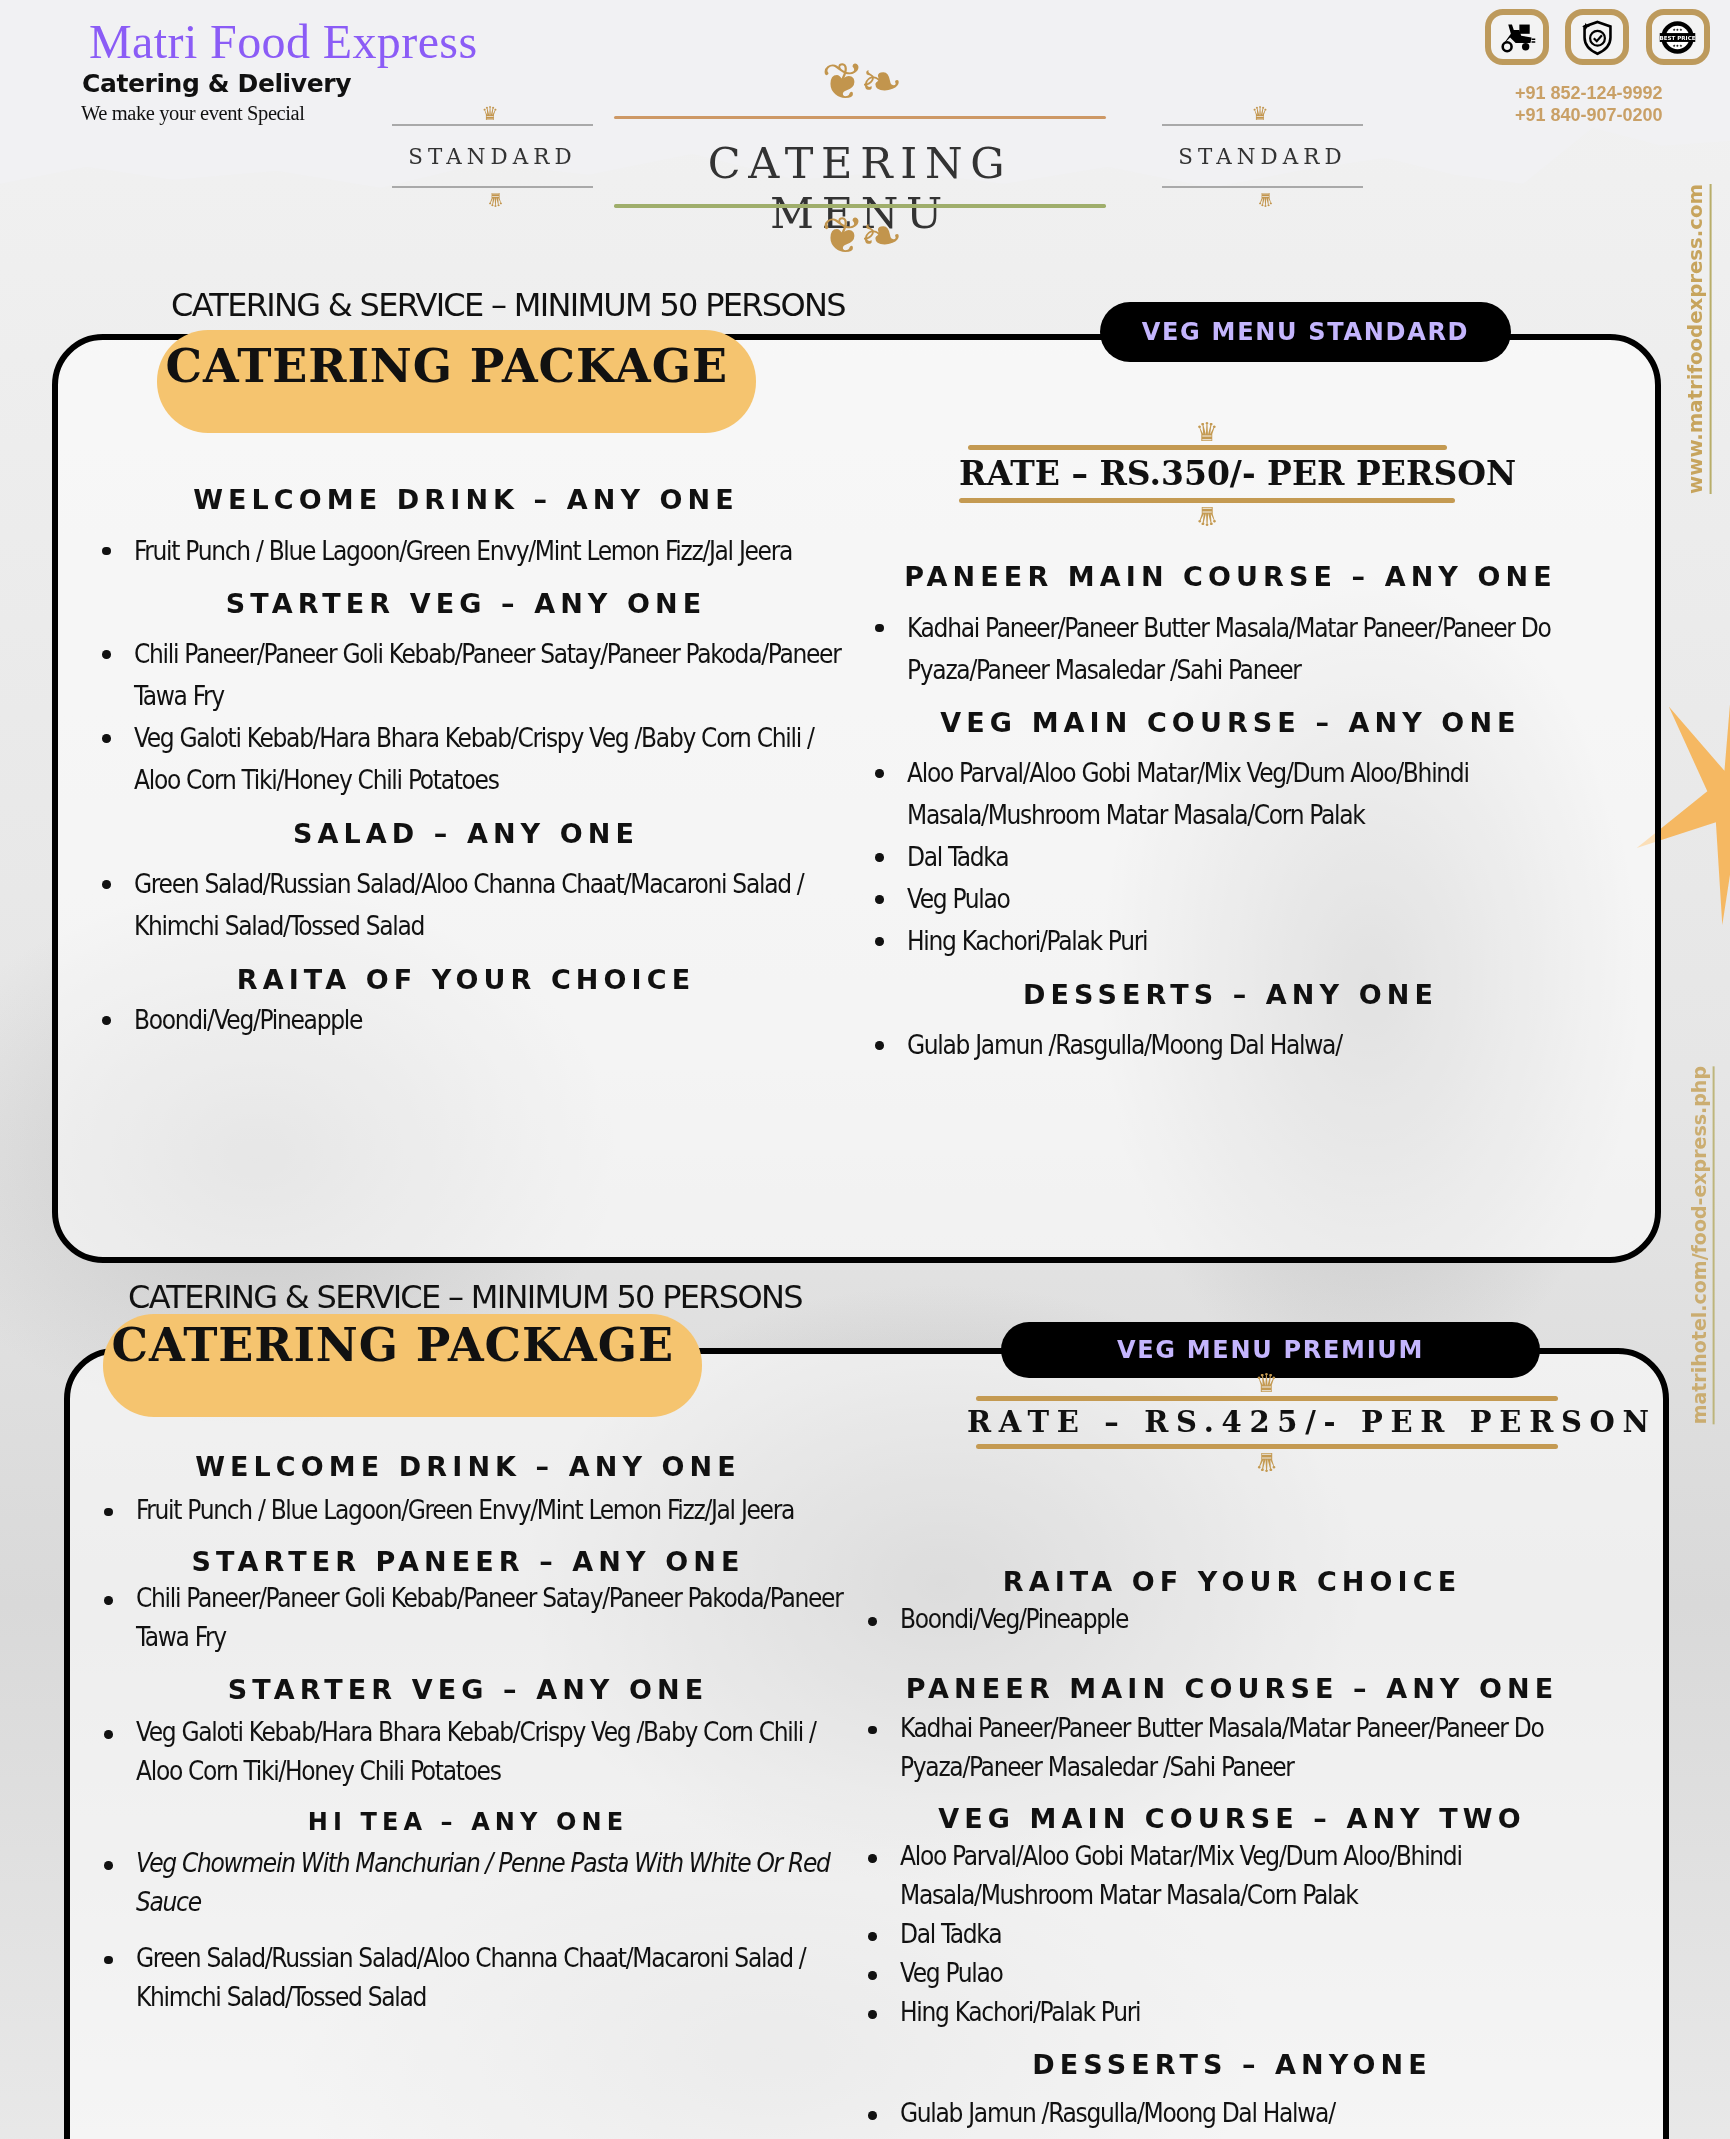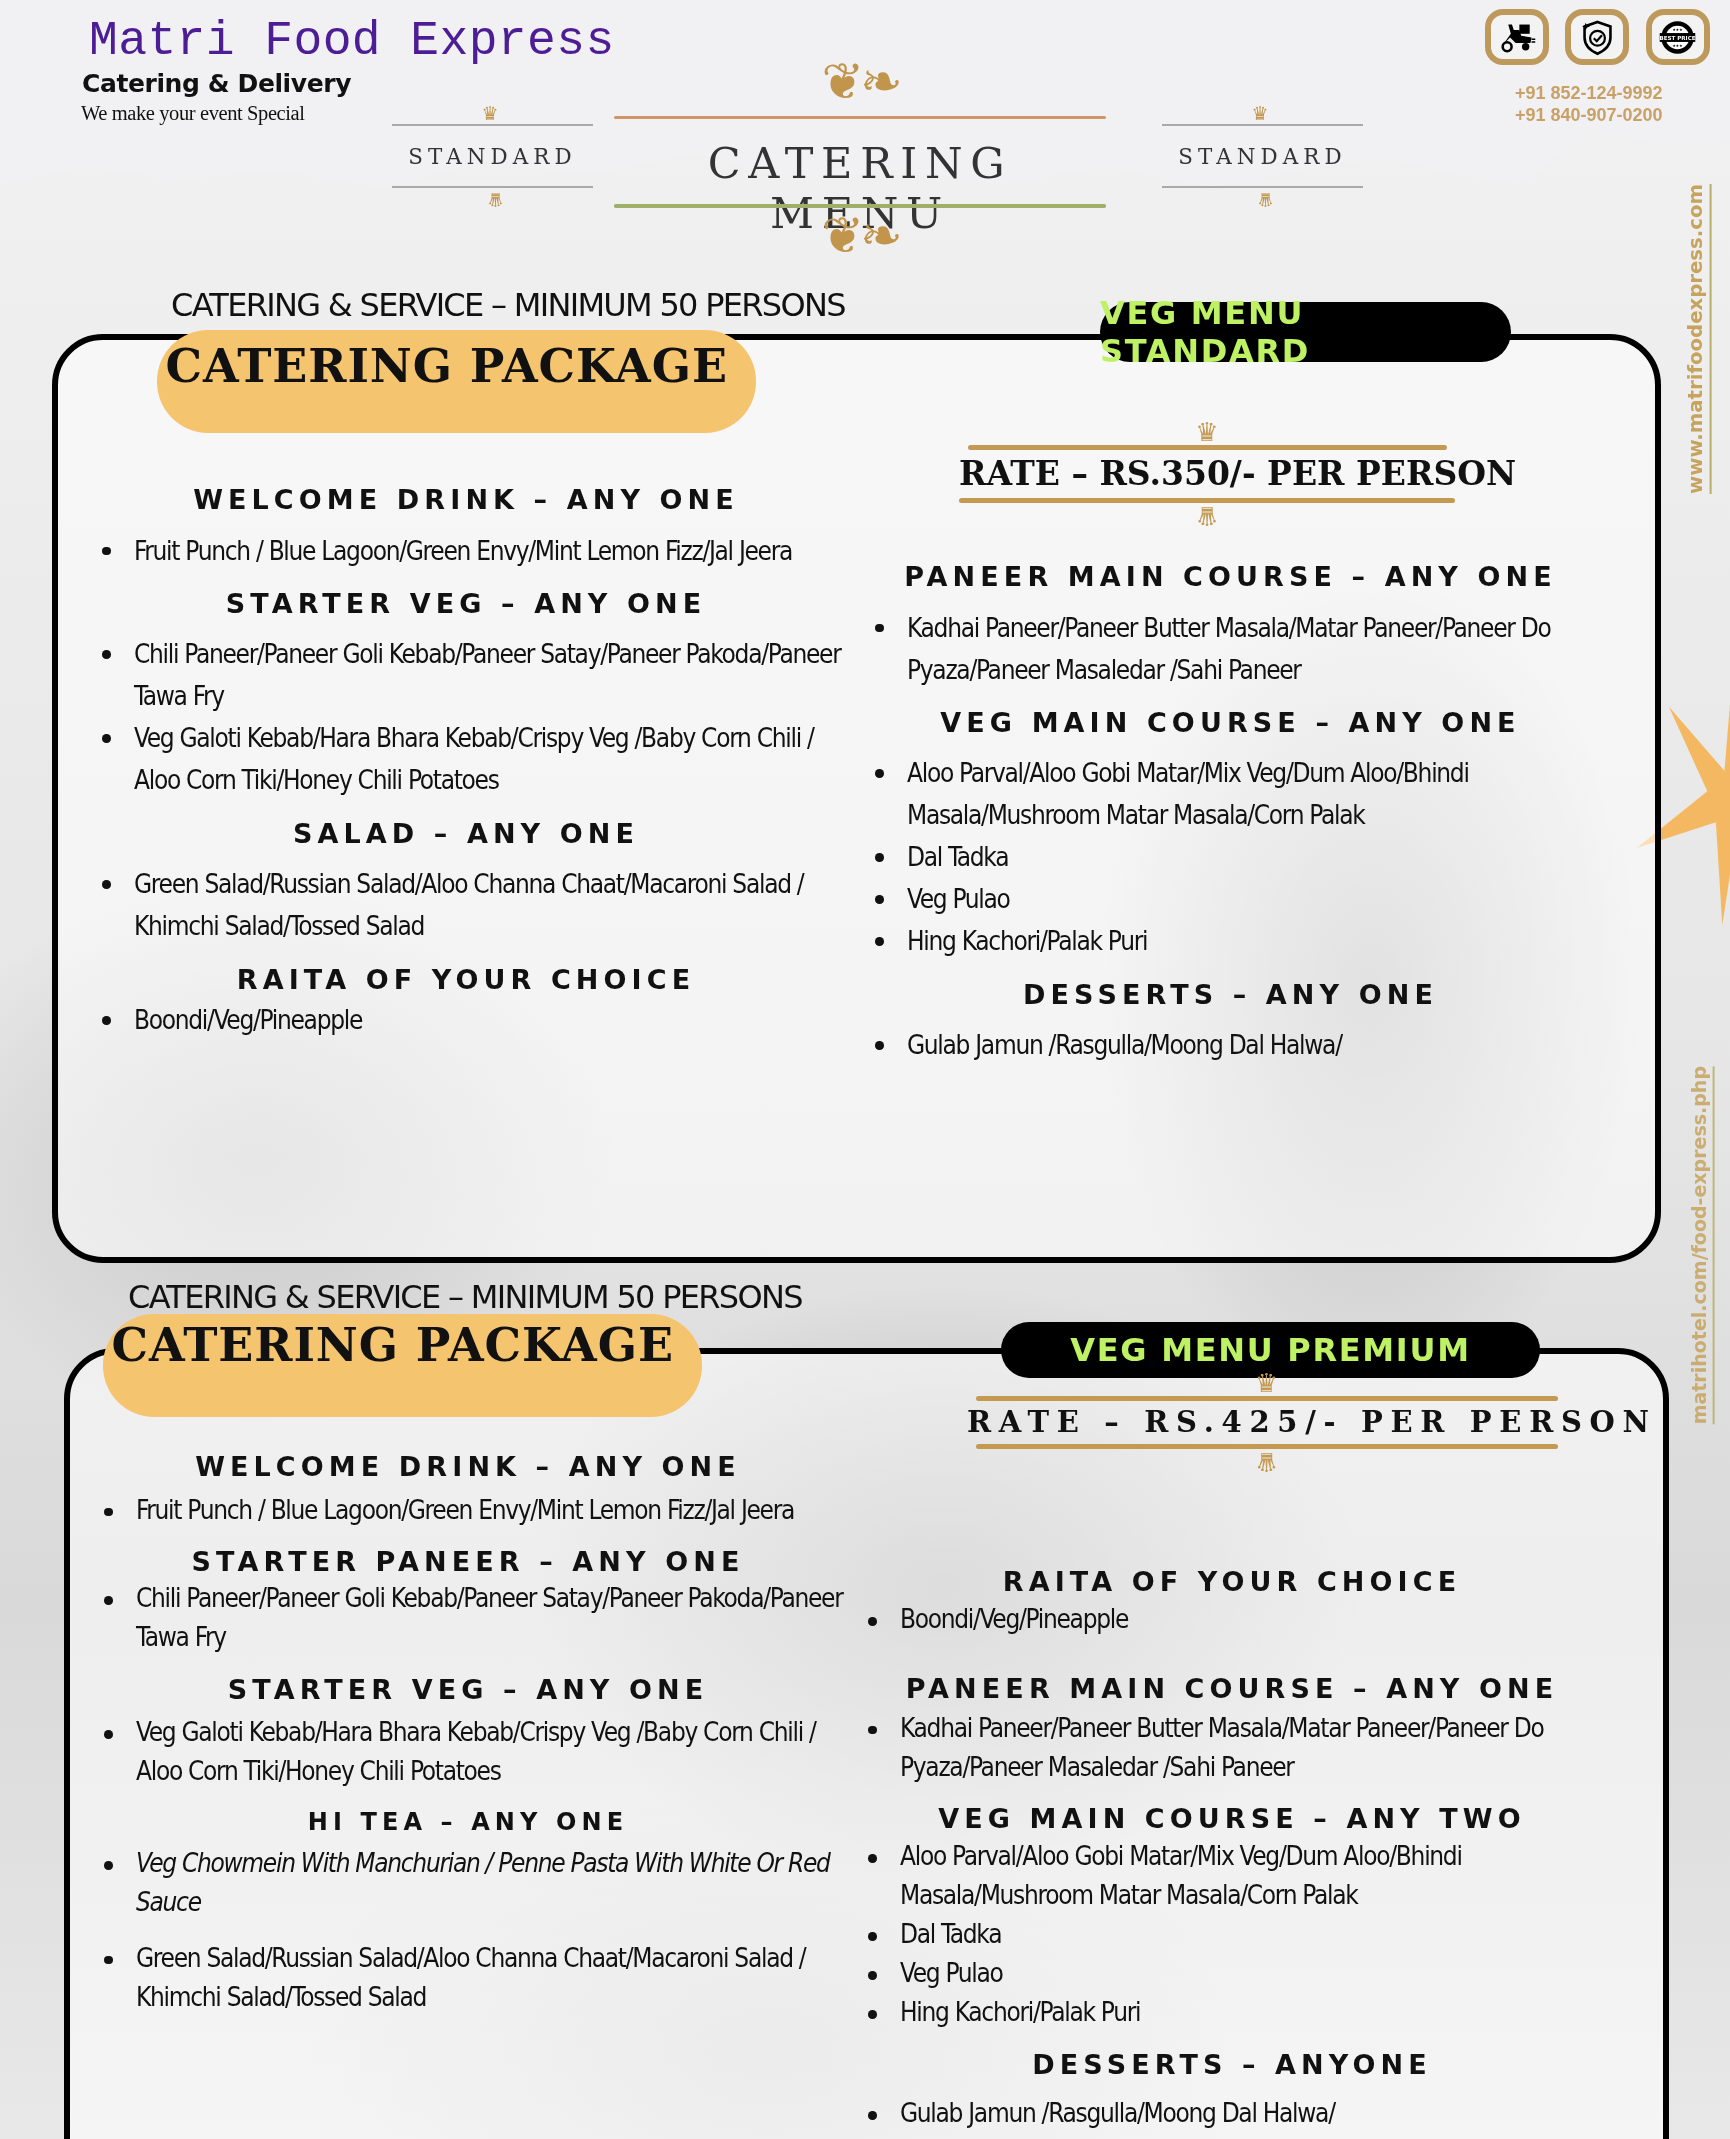--- a/index.html
+++ b/index.html
@@ -24,22 +24,22 @@
     }
     .torn-top {
       position: absolute; left: 0; top: 0; width: 1731px; height: 240px;
       background: #f1f1f3;
       clip-path: polygon(0 0, 100% 0, 100% 141px, 96% 146px, 92% 128px, 88% 184px, 84% 175px, 80% 158px, 75% 171px, 70% 188px, 64% 167px, 58% 184px, 52% 171px, 46% 180px, 40% 154px, 34% 175px, 28% 163px, 22% 188px, 16% 171px, 10% 180px, 5% 167px, 0 184px);
       filter: drop-shadow(0 8.6px 7.7px rgba(0,0,0,0.18));
     }
     
     .brand-name {
       position: absolute; left: 89px; top: 13.7px;
-      font-family: Liberation Mono, monospace; font-size: 48px; letter-spacing: 0.4px;
-      color: #4c1d95;
+      font-family: Liberation Serif, serif; font-size: 48px; letter-spacing: 0.4px;
+      color: #8b5cf6;
     }
     .brand-tag {
       position: absolute; left: 82px; top: 69px;
       font-family: "DejaVu Sans", sans-serif; font-weight: bold; font-size: 25px; letter-spacing: -0.4px;
     }
     .brand-slogan {
       position: absolute; left: 81px; top: 102px;
       font-family: "Liberation Serif", serif; font-size: 20.5px; letter-spacing: -0.4px;
     }
     .std-tag {
@@ -101,23 +101,23 @@
     }
     .package-pill {
       position: absolute; height: 103px; background: #f5c46f; border-radius: 51px;
       padding-left: 8.6px; display: flex; align-items: flex-start;
       font-family: "DejaVu Serif", serif; font-weight: bold; font-size: 46px; letter-spacing: 0.9px; color: #111;
     }
     .panel-frame {
       position: absolute; border: 6px solid #000; border-radius: 51px; background: rgba(255,255,255,0.55);
     }
     .menu-pill {
-      position: absolute; height: 60px; background: #000; color: #bef264; border-radius: 30px;
+      position: absolute; height: 60px; background: #000; color: #c4b5fd; border-radius: 30px;
       display: flex; align-items: center; justify-content: center;
-      font-family: "DejaVu Sans", sans-serif; font-weight: bold; font-size: 32px; letter-spacing: 1.7px;
+      font-family: "DejaVu Sans", sans-serif; font-weight: bold; font-size: 24px; letter-spacing: 1.7px;
     }
     .rate-box { position: absolute; text-align: center; }
     .rate-box .r-rule { height: 5.1px; background: #c49a52; border-radius: 2.6px; margin: 0 auto; }
     .rate-box .r-crown { color: #c49a52; font-size: 26px; line-height: 1; }
     .rate-box .r-text {
       font-family: "DejaVu Serif", serif; font-weight: bold; color: #111; padding: 4.3px 0;
       white-space: nowrap;
     }
     .col { position: absolute; }
     .sec-title {

